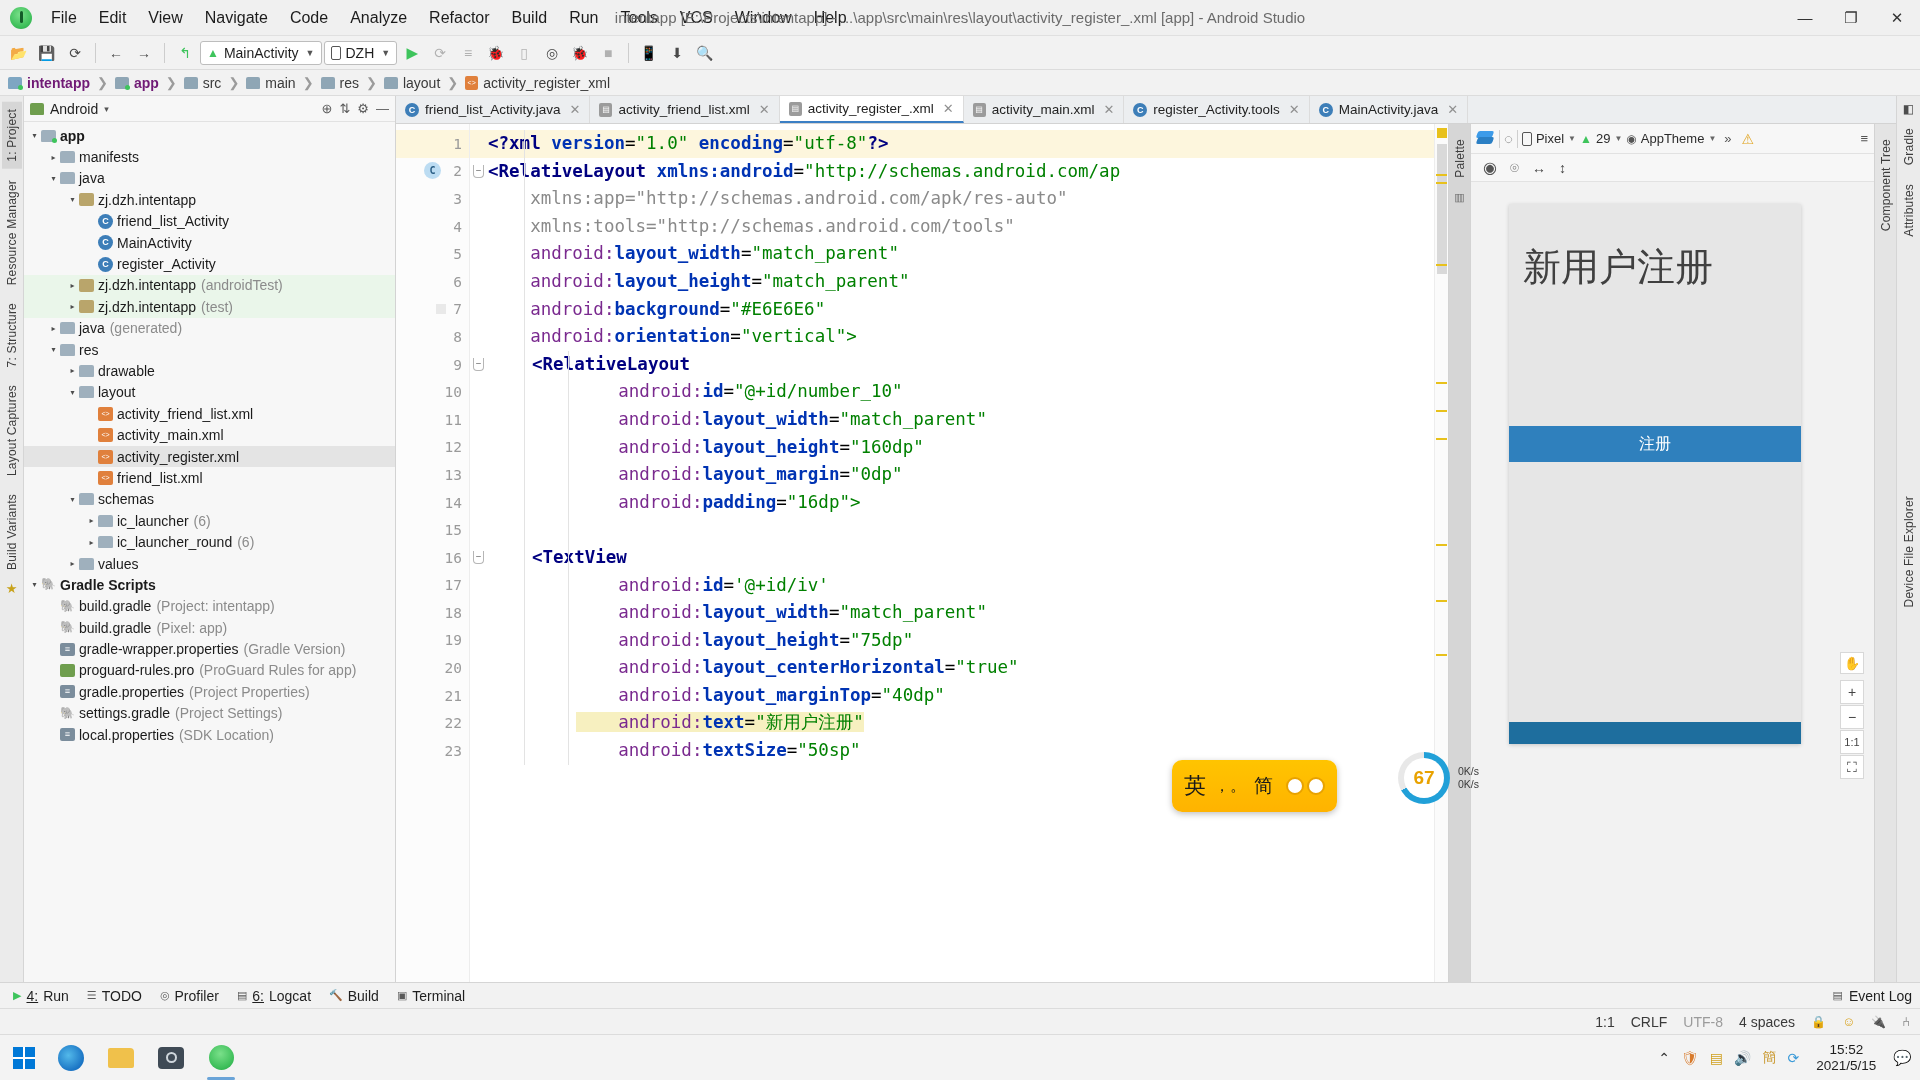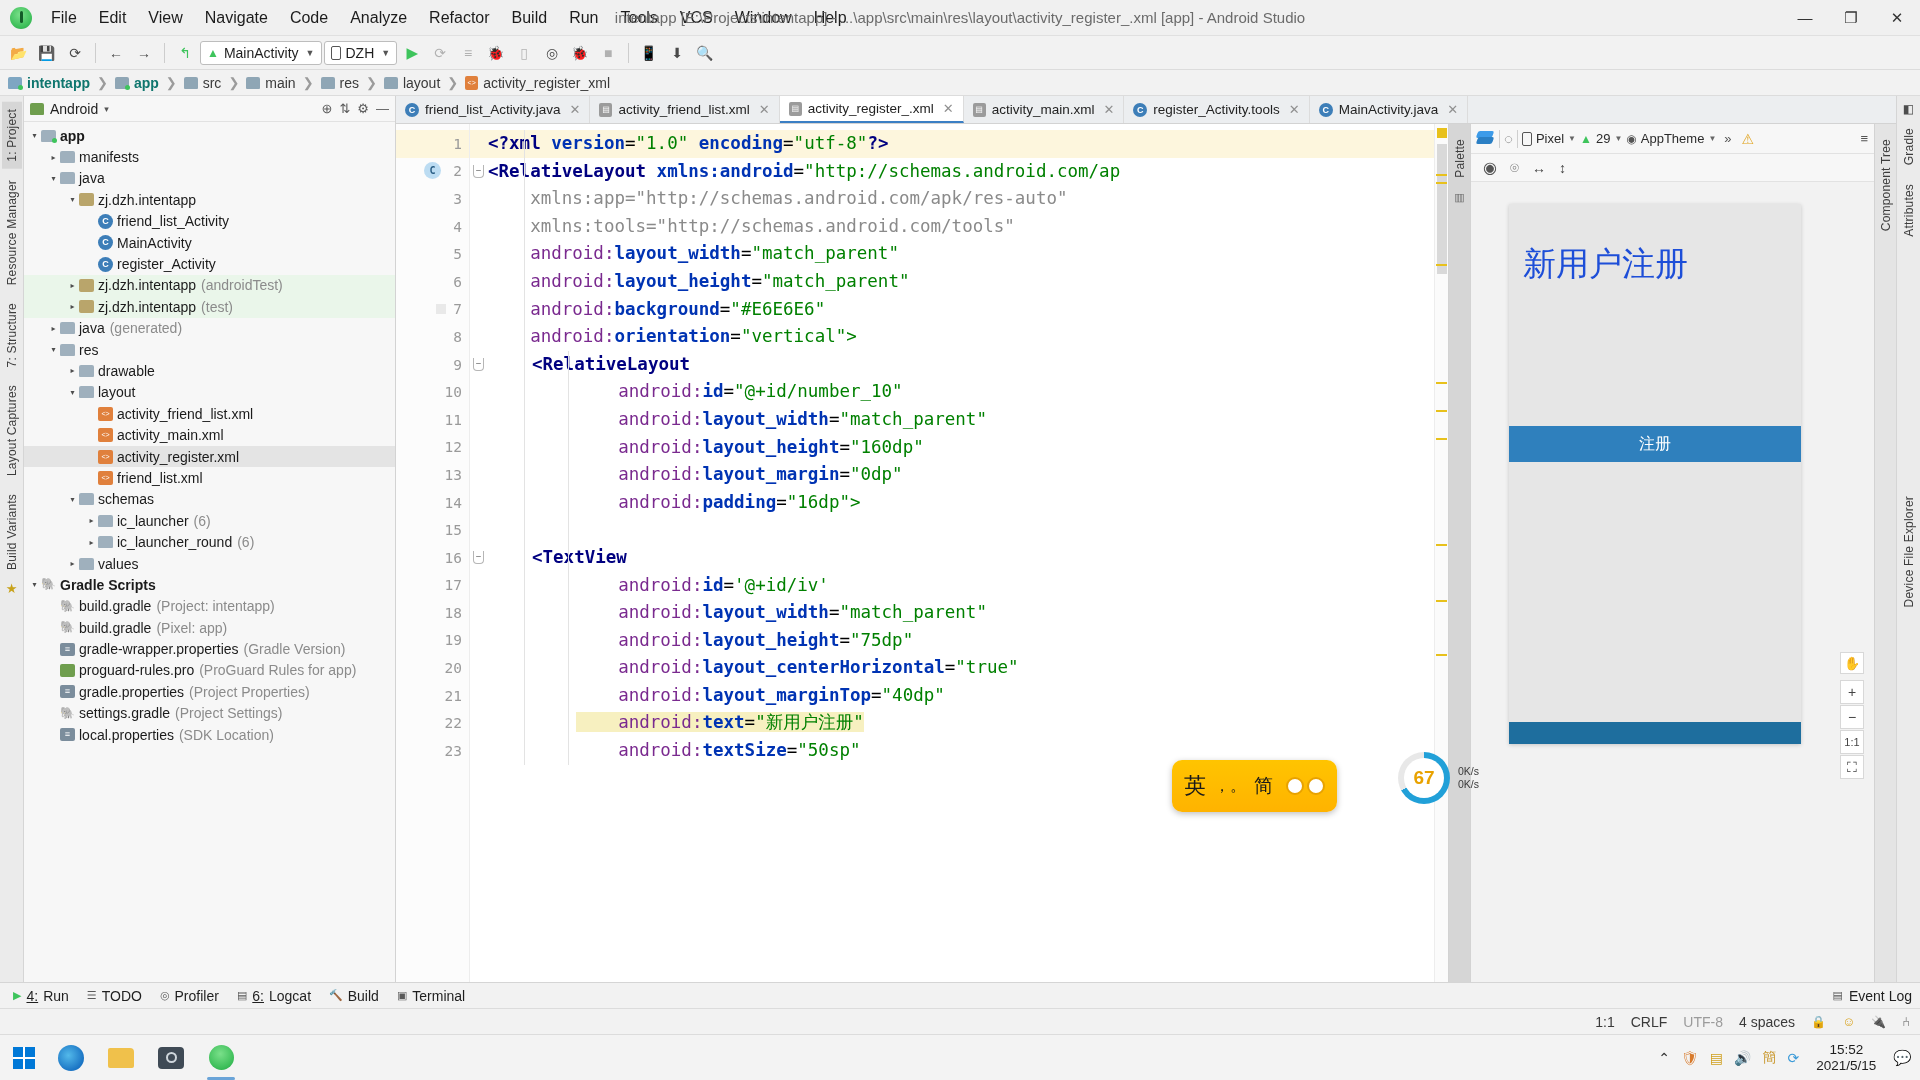--- a/index.html
+++ b/index.html
@@ -56,21 +56,21 @@
   .combo .caret { font-size: 9px; color: #555; margin-left: 2px; }
   .greenplay { color: #3ec45c; font-size: 15px; }
   .dim { opacity: .38; }
 
   
   .crumbbar {
     height: 26px; background: #f2f2f2; display: flex; align-items: center;
     padding: 0 8px; gap: 0; border-bottom: 1px solid #dcdcdc; flex: 0 0 26px; font-size: 14px;
   }
   .crumb { display: flex; align-items: center; gap: 5px; color: #3a3a3a; }
-  .crumb.bold { font-weight: bold; color: #0f766e; }
+  .crumb.bold { font-weight: bold; color: #701a75; }
   .crumb-sep { color: #9b9b9b; margin: 0 7px; font-size: 13px; }
   .fico { width: 14px; height: 12px; border-radius: 2px 2px 1px 1px; background: #8fa6b5; position: relative; display:inline-block;}
   .fico.blue { background: #7ea6c2; }
   .fico.mod::after { content:""; position:absolute; right:-1px; bottom:-1px; width:5px; height:5px; border-radius:50%; background:#3ec45c;}
   .xmlico { width: 13px; height: 14px; background: #e0803c; border-radius: 2px; position: relative; }
   .xmlico::after { content: "<>"; position: absolute; inset: 0; color: #fff; font-size: 7px; text-align: center; line-height: 14px; }
 
   
   .body { flex: 1 1 auto; display: flex; min-height: 0; }
 
@@ -214,21 +214,21 @@
   .layers-ico::after { top: 6px; background:#2b7fc4; }
   .phone-ico { width: 10px; height: 14px; border: 1.5px solid #555; border-radius: 2px; }
   .pv-sep { width:1px; height:18px; background:#cfcfcf; }
   .pv-canvas { flex: 1 1 auto; background: #f2f2f2; position: relative; overflow: hidden; }
 
   .device {
     position: absolute; left: 38px; top: 22px; width: 292px; height: 540px;
     background: #e6e6e6; box-shadow: 0 1px 4px rgba(0,0,0,.18);
   }
   .dev-title {
-    position: absolute; left: 14px; top: 38px; font-size: 33px; color: #1d4ed8;
+    position: absolute; left: 14px; top: 38px; font-size: 38px; color: #404040;
     font-family: "DejaVu Sans", sans-serif;
   }
   .dev-field {
     position: absolute; left: 8px; width: 276px; height: 34px; background: #fff;
     border: 1px solid #d4d4d4; font-size: 15px; color: #1a1a1a;
     display: flex; align-items: center; padding-left: 8px;
     font-family: "DejaVu Sans", sans-serif;
   }
   .dev-btn {
     position: absolute; left: 0px; width: 292px; height: 36px; background: #2f80bd;

